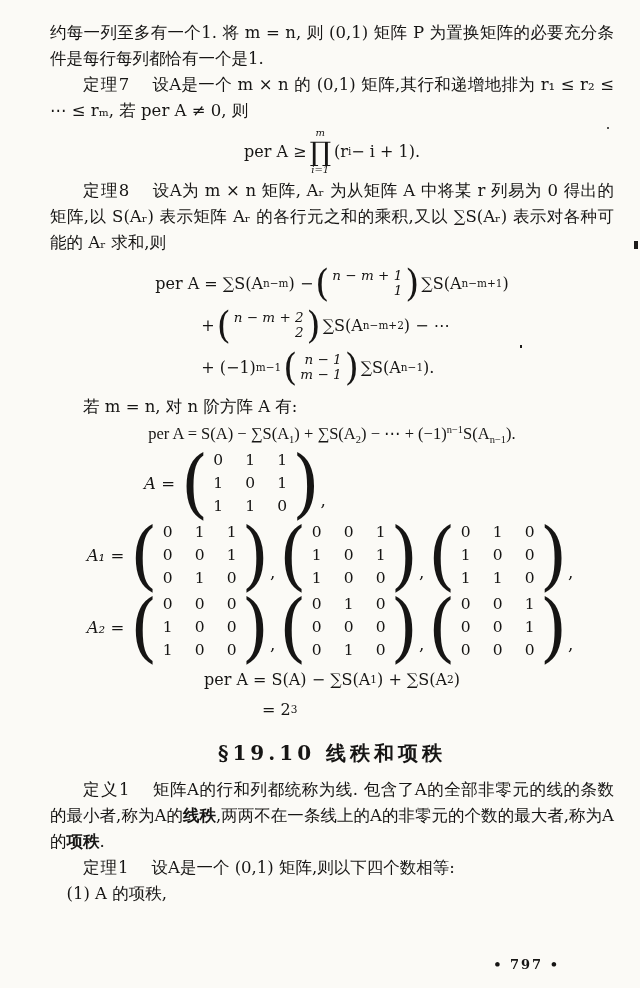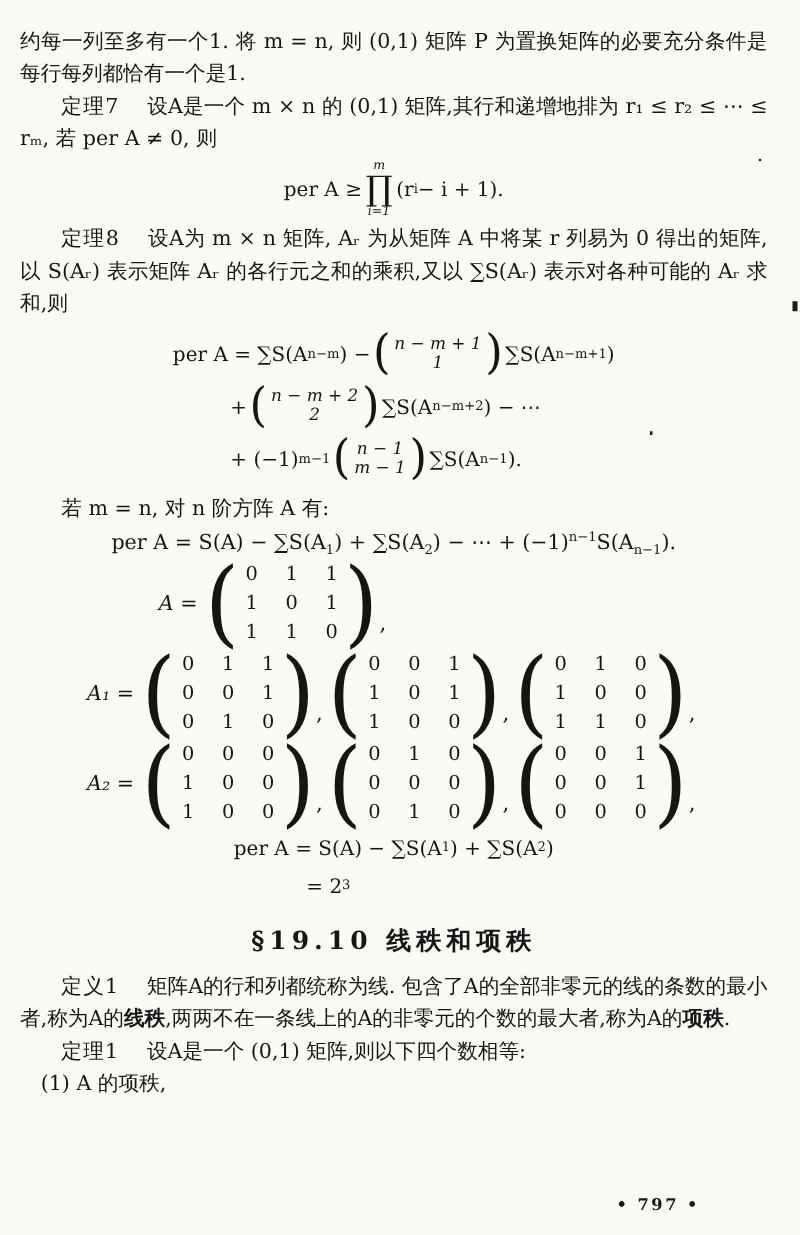--- a/index.html
+++ b/index.html
@@ -2,40 +2,40 @@
 <html><head>
 <meta charset="utf-8">
 <style>
   html,body{margin:0;padding:0;}
   body{
     width:640px;height:988px;overflow:hidden;
     background:#fbfaf6;color:#161514;
     font-family:"DejaVu Serif","Liberation Serif",serif;
     position:relative;
   }
-  .page{padding:20px 26px 0 16px;}
+  .page{padding:20px 26px 0 50px;}
   p{margin:0;font-size:16.5px;line-height:26px;text-align:justify;}
   .indent{text-indent:2em;}
   b.term{font-weight:normal;letter-spacing:1px;margin-right:22px;}
   .bold{font-weight:bold;}
   sub{font-size:10.5px;vertical-align:-4px;line-height:0;}
   sup{font-size:10.5px;vertical-align:6px;line-height:0;}
   
   .formula{font-size:16.5px;margin:4px 0;white-space:nowrap;}
-  .center{text-align:center;}
+  .center{text-align:center;font-family:Liberation Serif, serif;}
   .fitblock{width:-moz-fit-content;width:fit-content;margin:6px auto;}
   .fline{display:flex;align-items:center;height:42px;white-space:nowrap;}
   .fline.cont{padding-left:46px;}
   .bigprod{display:inline-flex;flex-direction:column;align-items:center;margin:0 3px;line-height:1;}
   .bigprod .op{font-size:27px;line-height:1;}
   .bigprod .lim{font-size:10px;line-height:1;font-style:italic;}
   .binom{display:inline-flex;align-items:center;margin:0 2px;}
   .binom::before{content:"(";font-size:36px;font-weight:300;line-height:1;transform:scaleY(1.05);}
   .binom::after{content:")";font-size:36px;font-weight:300;line-height:1;transform:scaleY(1.05);}
-  .binom .stack{display:inline-flex;flex-direction:column;align-items:center;padding:0 3px;}
+  .binom .stack{display:inline-flex;flex-direction:column;align-items:flex-end;padding:0 3px;}
   .binom .stack span{font-size:13.5px;line-height:15px;font-style:italic;}
   
   .mrow{display:flex;align-items:center;justify-content:center;margin:2px 0;}
   .mlabel{font-size:16.5px;font-style:italic;margin-right:6px;white-space:nowrap;}
   .matrix{display:inline-flex;align-items:center;}
   .matrix::before{content:"(";font-size:70px;font-weight:300;line-height:1;transform:scaleY(1.08);}
   .matrix::after{content:")";font-size:70px;font-weight:300;line-height:1;transform:scaleY(1.08);}
   .mgrid{display:grid;column-gap:20px;padding:0 4px;}
   .mcell{font-size:15.5px;height:23px;display:flex;align-items:center;justify-content:center;min-width:12px;}
   .mcomma{font-size:17px;margin:0 4px 0 1px;align-self:flex-end;padding-bottom:8px;}

